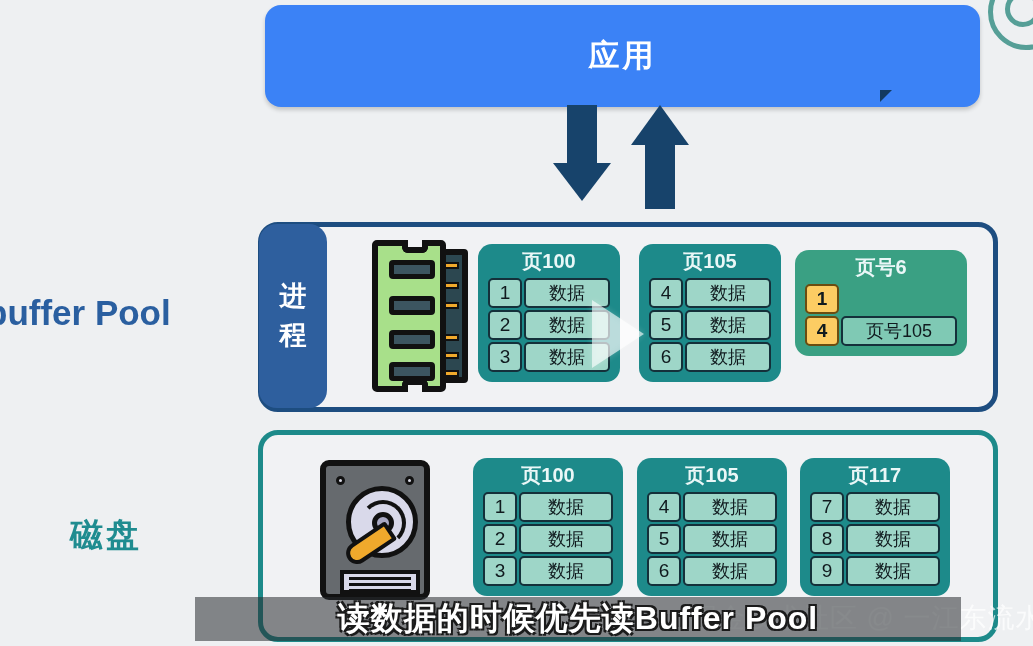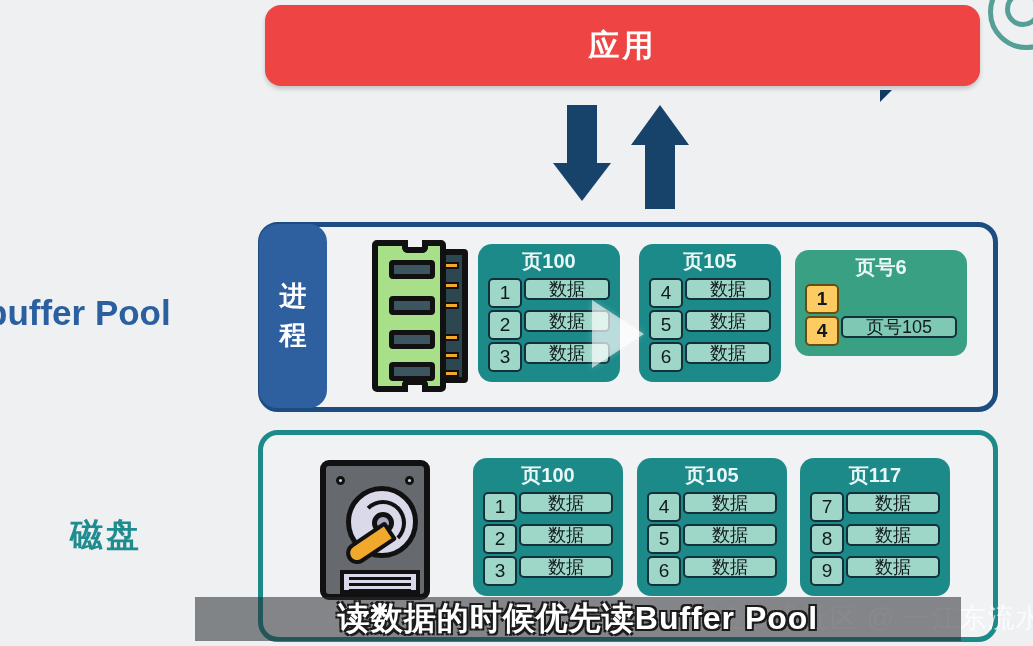--- a/index.html
+++ b/index.html
@@ -18,22 +18,22 @@
     border:5px solid #4e9b93;
     opacity:.95;
   }
   .corner-logo::after{
     content:"";position:absolute;left:12px;top:12px;width:26px;height:26px;
     border-radius:50%;border:5px solid #4e9b93;
   }
 
   
   .app-box{
-    position:absolute;left:265px;top:5px;width:715px;height:81px;
-    background:#ef4444;border-radius:16px;
+    position:absolute;left:265px;top:5px;width:715px;height:102px;
+    background:#3b82f6;border-radius:16px;
     box-shadow:0 3px 4px rgba(0,0,0,.18);
   }
   .app-box .app-label{
     position:absolute;inset:0;display:flex;align-items:center;justify-content:center;
     color:#ffffff;font-size:31px;font-weight:bold;letter-spacing:3px;
   }
   .app-tail{
     position:absolute;left:880px;top:90px;width:0;height:0;
     border-left:12px solid #123a60;
     border-bottom:12px solid transparent;
@@ -131,21 +131,21 @@
   }
   .rows{display:flex;flex-direction:column;gap:2px;}
   .row{display:flex;gap:2px;}
   .cell-num{
     width:34px;height:30px;background:#9ed6c8;border:2px solid #14303a;border-radius:5px;
     display:flex;align-items:center;justify-content:center;
     font-size:19px;color:#101a1e;box-sizing:border-box;
   }
   .cell-num.hl{background:#fccc63;border-color:#6b4c10;font-weight:bold;}
   .cell-val{
-    flex:1;height:22px;background:#9ed6c8;border:2px solid #14303a;border-radius:5px;
+    flex:1;height:30px;background:#9ed6c8;border:2px solid #14303a;border-radius:5px;
     display:flex;align-items:center;justify-content:center;
     font-size:18px;color:#101a1e;box-sizing:border-box;white-space:nowrap;
   }
   .page-block.map .cell-val{background:#7fc9b4;}
 
   
   .play-overlay{
     position:absolute;left:592px;top:300px;width:0;height:0;
     border-top:34px solid transparent;border-bottom:34px solid transparent;
     border-left:52px solid rgba(255,255,255,.62);

